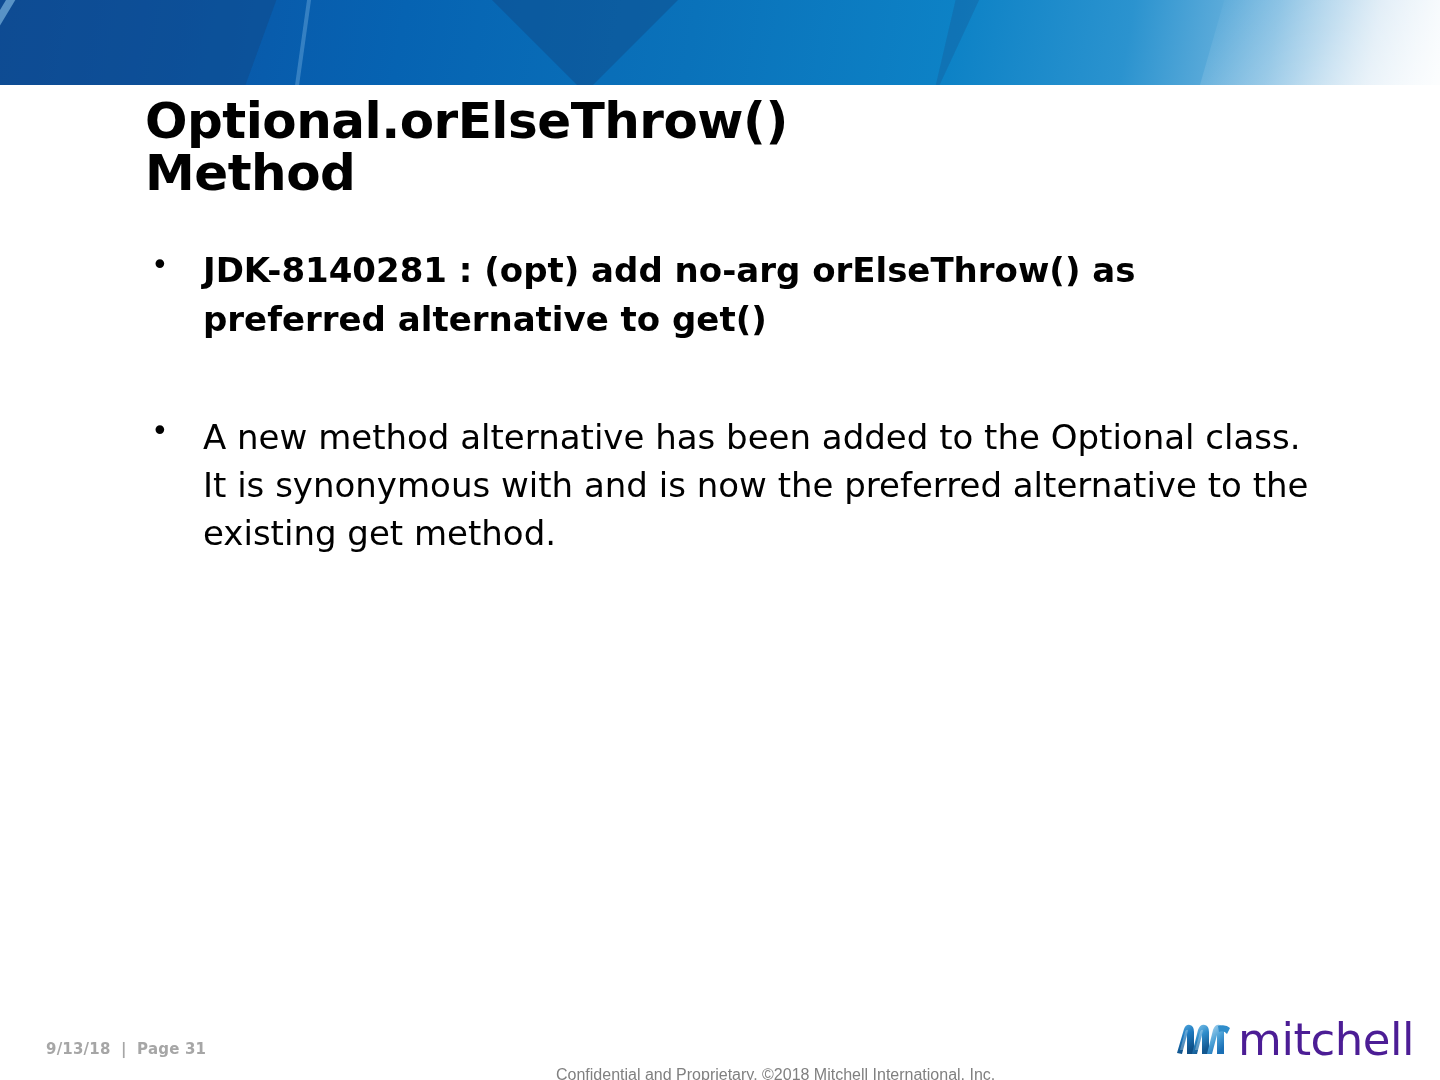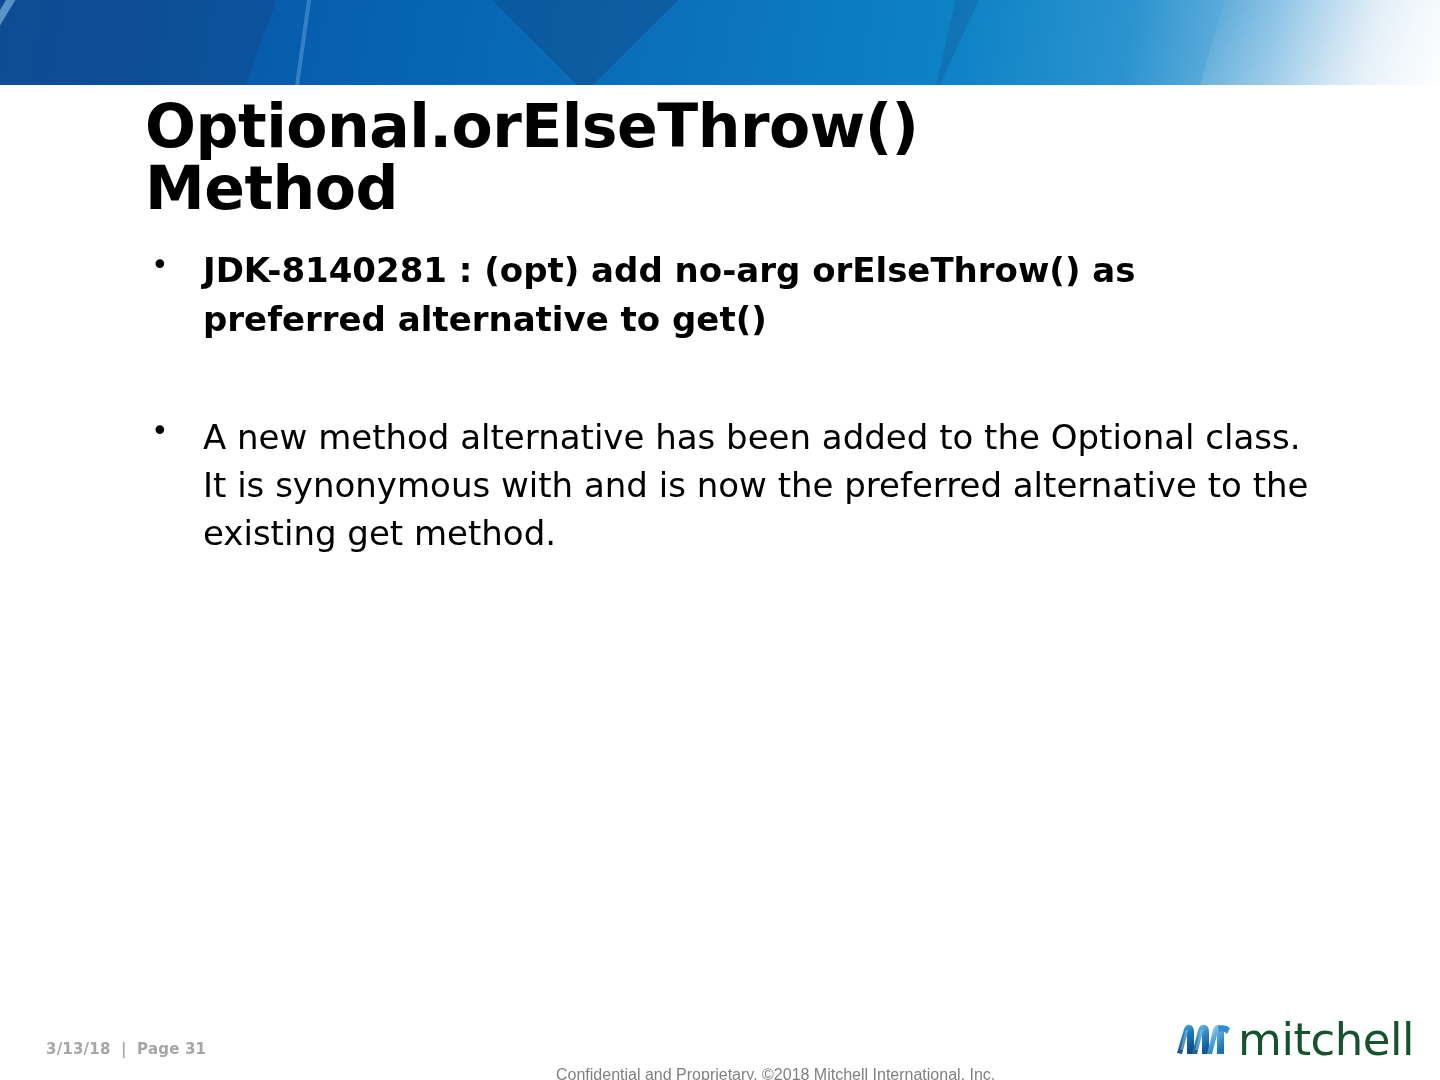--- a/index.html
+++ b/index.html
@@ -83,21 +83,21 @@
     background: rgba(160, 210, 245, 0.30);
     transform: rotate(8deg);
   }
 
   
   .title {
     position: absolute;
     left: 145px;
     top: 96px;
     width: 1120px;
-    font-size: 60px;
+    font-size: 50px;
     font-weight: bold;
     line-height: 1.03;
     color: #000000;
     letter-spacing: -0.5px;
     white-space: pre-line;
   }
 
   
   .body {
     position: absolute;
@@ -178,21 +178,21 @@
   }
   .logo-mark {
     width: 62px;
     height: 42px;
     flex: none;
   }
   .logo-word {
     font-family: "DejaVu Sans", "Liberation Sans", sans-serif;
     font-size: 45px;
     font-weight: normal;
-    color: #14532d;
+    color: #4c1d95;
     line-height: 1;
     letter-spacing: -0.5px;
     margin-left: 2px;
     margin-top: -3px;
   }
 </style>
 </head>
 <body>
 
 <div class="banner">
@@ -215,21 +215,21 @@
   </div>
 
   <div class="bullet bullet-2">
     <span class="dot">•</span>
     <span class="text">A new method alternative has been added to the Optional class. It is synonymous with and is now the preferred alternative to the existing get method.</span>
   </div>
 
 </div>
 
 <div class="footer-left">
-  <span>3/13/18</span>
+  <span>9/13/18</span>
   <span class="sep">|</span>
   <span>Page 31</span>
 </div>
 
 <div class="footer-center">Confidential and Proprietary. ©2018 Mitchell International, Inc.</div>
 
 <div class="logo">
   <svg class="logo-mark" viewBox="0 0 62 42">
     <defs>
       <linearGradient id="gA" x1="0" y1="0" x2="0.3" y2="1">

